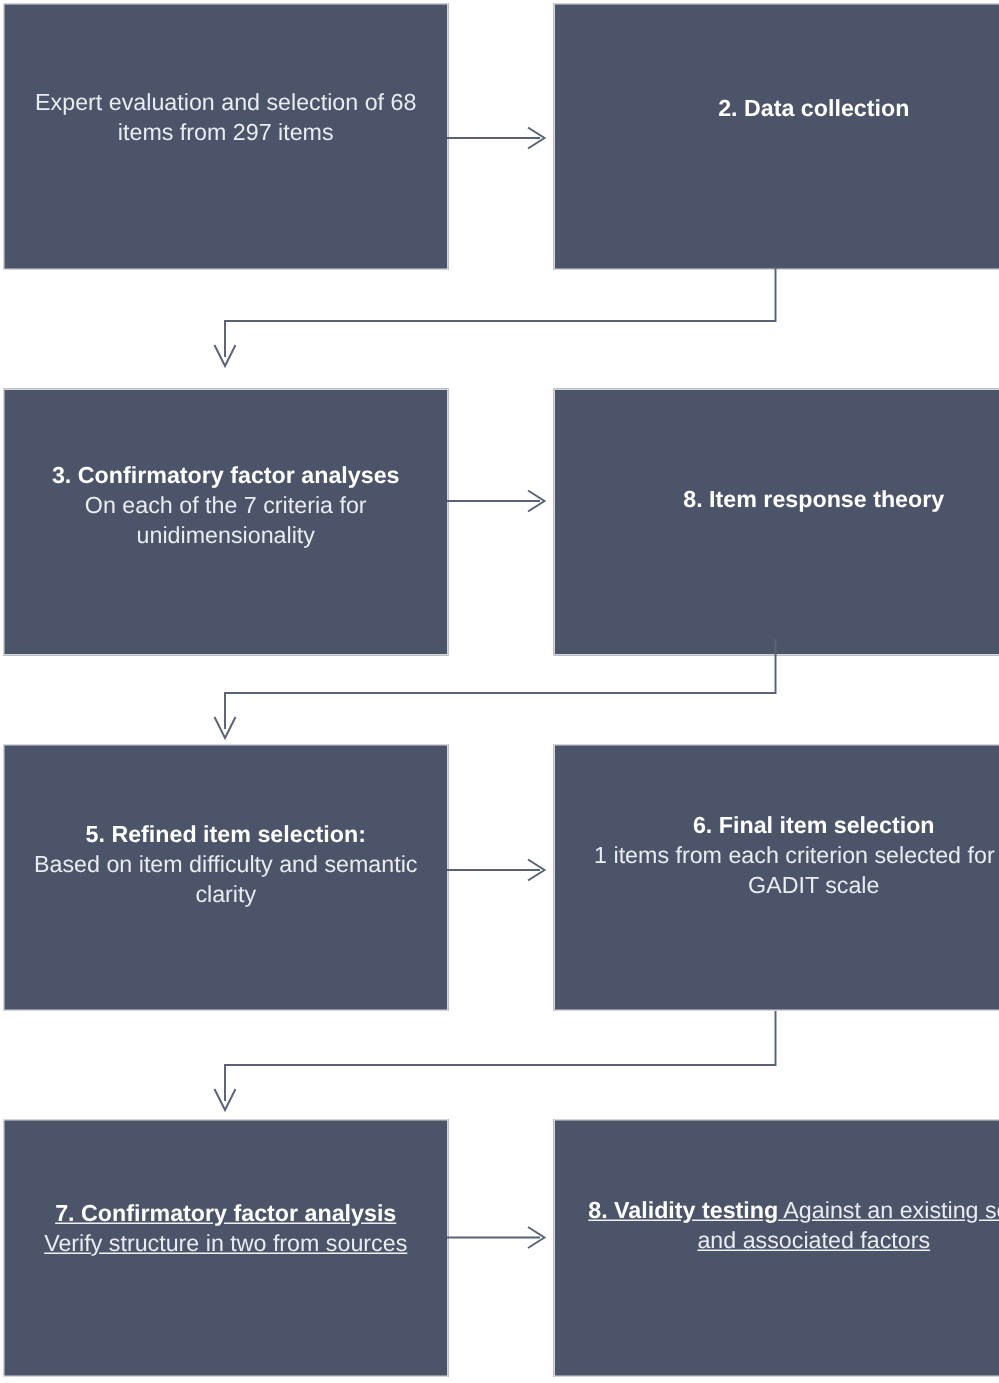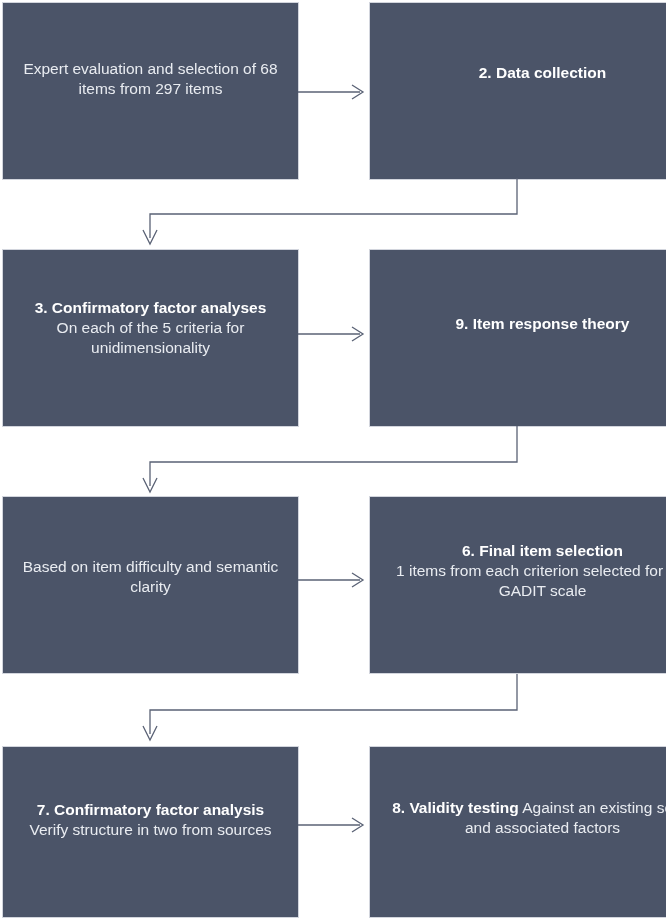--- a/index.html
+++ b/index.html
@@ -40,23 +40,23 @@
     font-weight: bold;
     color: #ffffff;
   }
   .node-inline {
     font-weight: normal;
   }
   
   .col-left  { left: 2px;   width: 297px; }
   .col-right { left: 369px; width: 347px; }
   .row-1 { top: 2px;   height: 178px; }
-  .row-2 { top: 249px; height: 178px; }
+  .row-2 { top: 259px; height: 178px; }
   .row-3 { top: 496px; height: 178px; }
-  .row-4 { top: 746px; height: 172px; }
+  .row-4 { top: 746px; height: 172px; text-decoration: underline; }
 
   
   .n1 .stack { transform: translateY(-12px); }
   .n2 .stack { transform: translateY(-18px); }
   .n3 .stack { transform: translateY(-10px); }
   .n4 .stack { transform: translateY(-14px); }
   .n5 .stack { transform: translateY(-8px); }
   .n6 .stack { transform: translateY(-14px); text-align: center; }
   .n7 .stack { transform: translateY(-12px); }
   .n8 .stack { transform: translateY(-14px); }
@@ -95,46 +95,47 @@
   <div class="conn" style="left:142px; top:178px;">
     <svg width="390" height="72" viewBox="0 0 390 72">
       <path d="M375,0 L375,36 L8,36 L8,60" stroke="#5a6275" stroke-width="1.3" fill="none"></path>
       <path d="M1,52 L8,66 L15,52" stroke="#5a6275" stroke-width="1.3" fill="none"></path>
     </svg>
   </div>
 
   <div class="node col-left row-2 n3">
     <div class="stack">
       <div class="node-text node-title">3. Confirmatory factor analyses</div>
-      <div class="node-text">On each of the 5 criteria for unidimensionality</div>
+      <div class="node-text">On each of the 7 criteria for unidimensionality</div>
     </div>
   </div>
 
   <div class="node col-right row-2 n4">
     <div class="stack">
-      <div class="node-text node-title">9. Item response theory</div>
+      <div class="node-text node-title">8. Item response theory</div>
     </div>
   </div>
 
   <div class="conn" style="left:298px; top:322px;">
     <svg width="72" height="24" viewBox="0 0 72 24">
       <path d="M0,12 L62,12" stroke="#5a6275" stroke-width="1.3" fill="none"></path>
       <path d="M54,5 L65,12 L54,19" stroke="#5a6275" stroke-width="1.3" fill="none"></path>
     </svg>
   </div>
 
   <div class="conn" style="left:142px; top:426px;">
     <svg width="390" height="76" viewBox="0 0 390 76">
       <path d="M375,0 L375,36 L8,36 L8,60" stroke="#5a6275" stroke-width="1.3" fill="none"></path>
       <path d="M1,52 L8,66 L15,52" stroke="#5a6275" stroke-width="1.3" fill="none"></path>
     </svg>
   </div>
 
   <div class="node col-left row-3 n5">
     <div class="stack">
+      <div class="node-text node-title">5. Refined item selection:</div>
       <div class="node-text">Based on item difficulty and semantic clarity</div>
     </div>
   </div>
 
   <div class="node col-right row-3 n6">
     <div class="stack">
       <div class="node-text node-title">6. Final item selection</div>
       <div class="node-text">1 items from each criterion selected for the GADIT scale</div>
     </div>
   </div>

